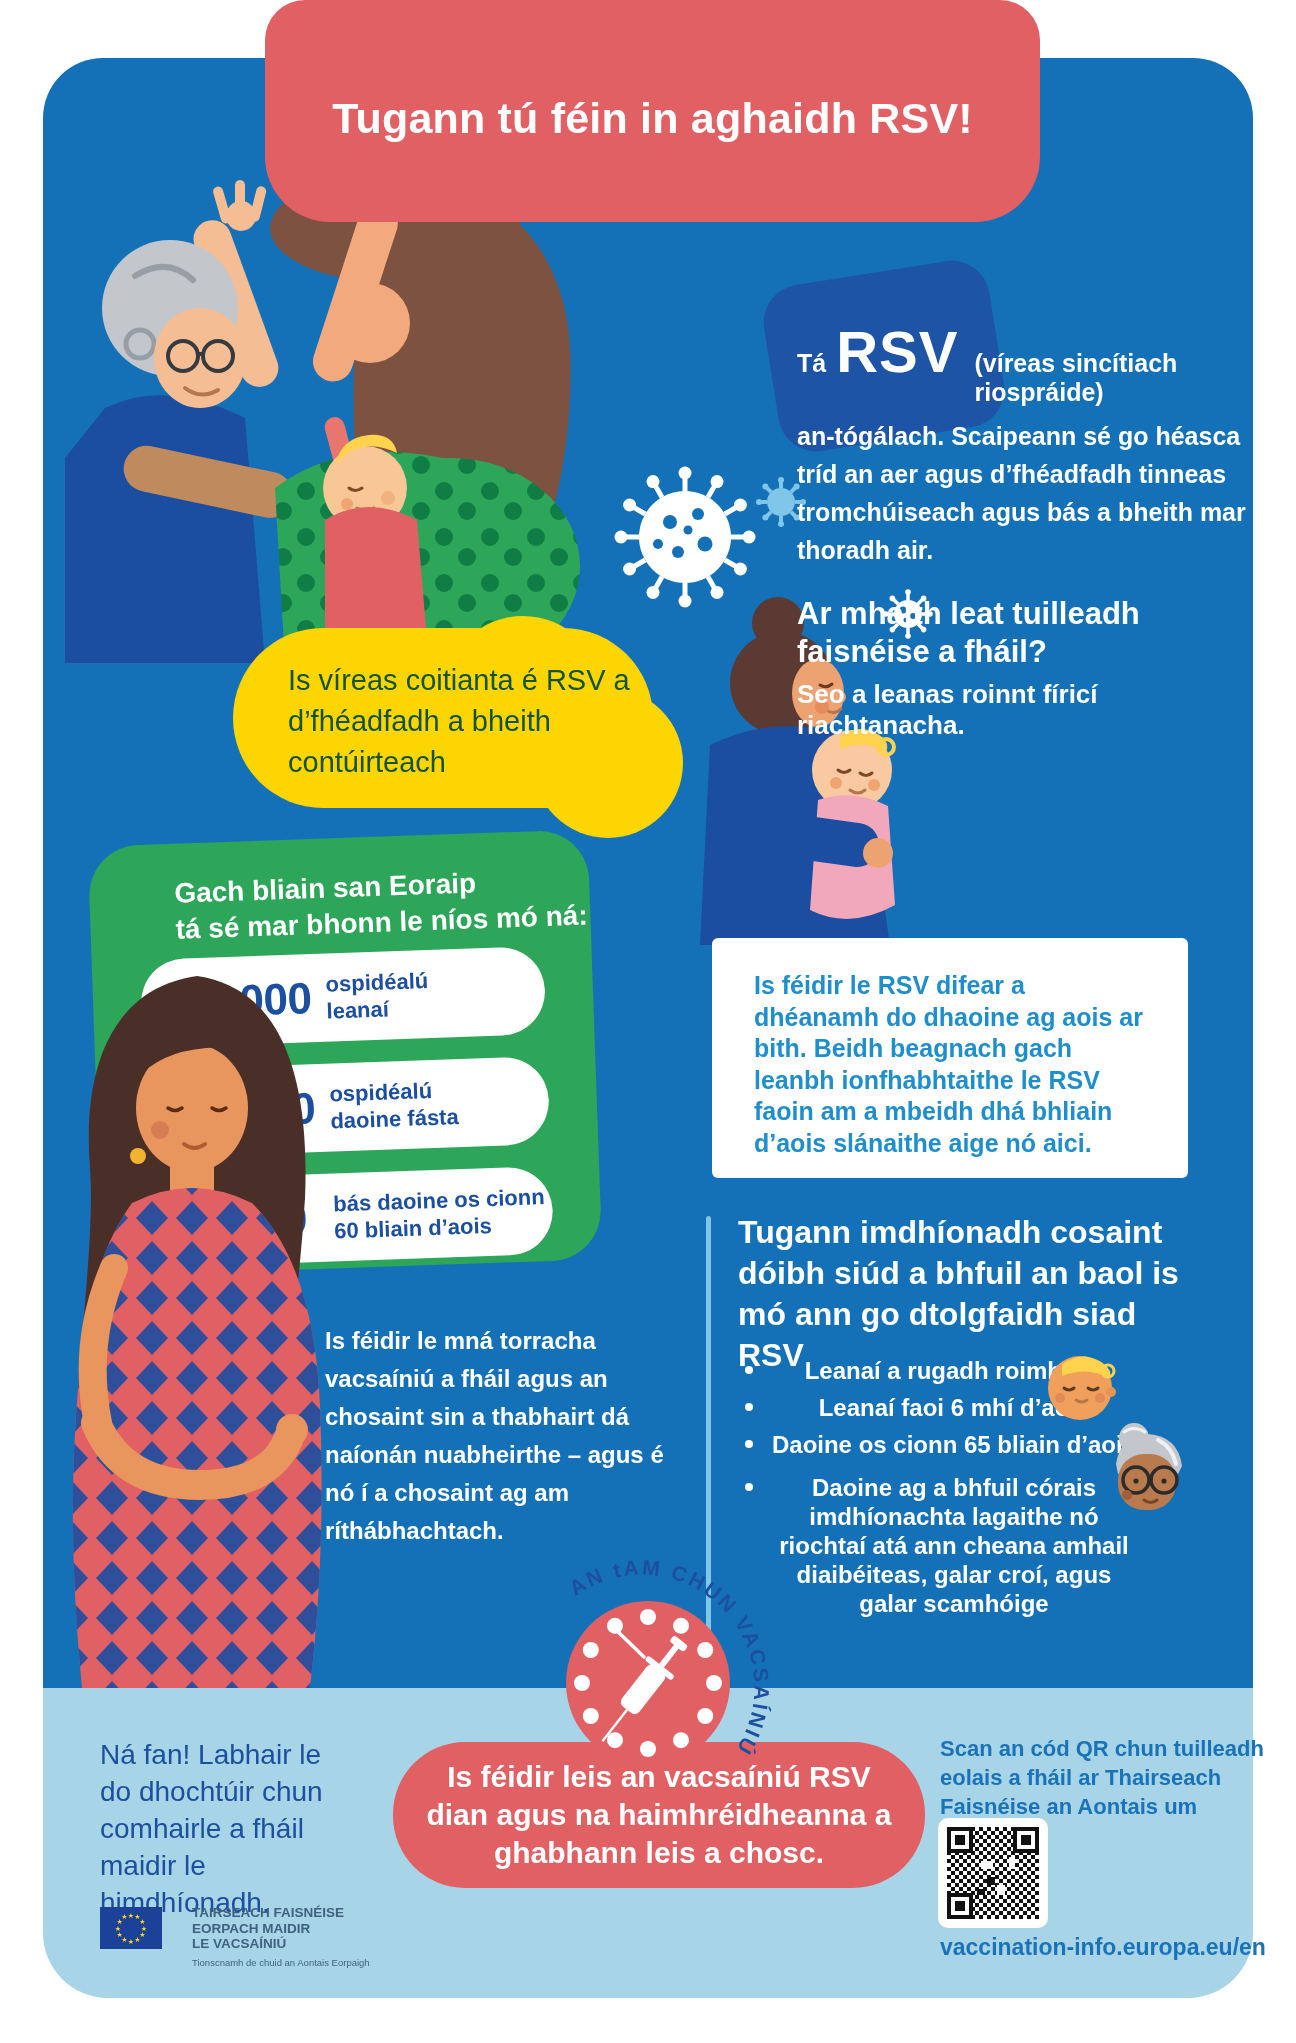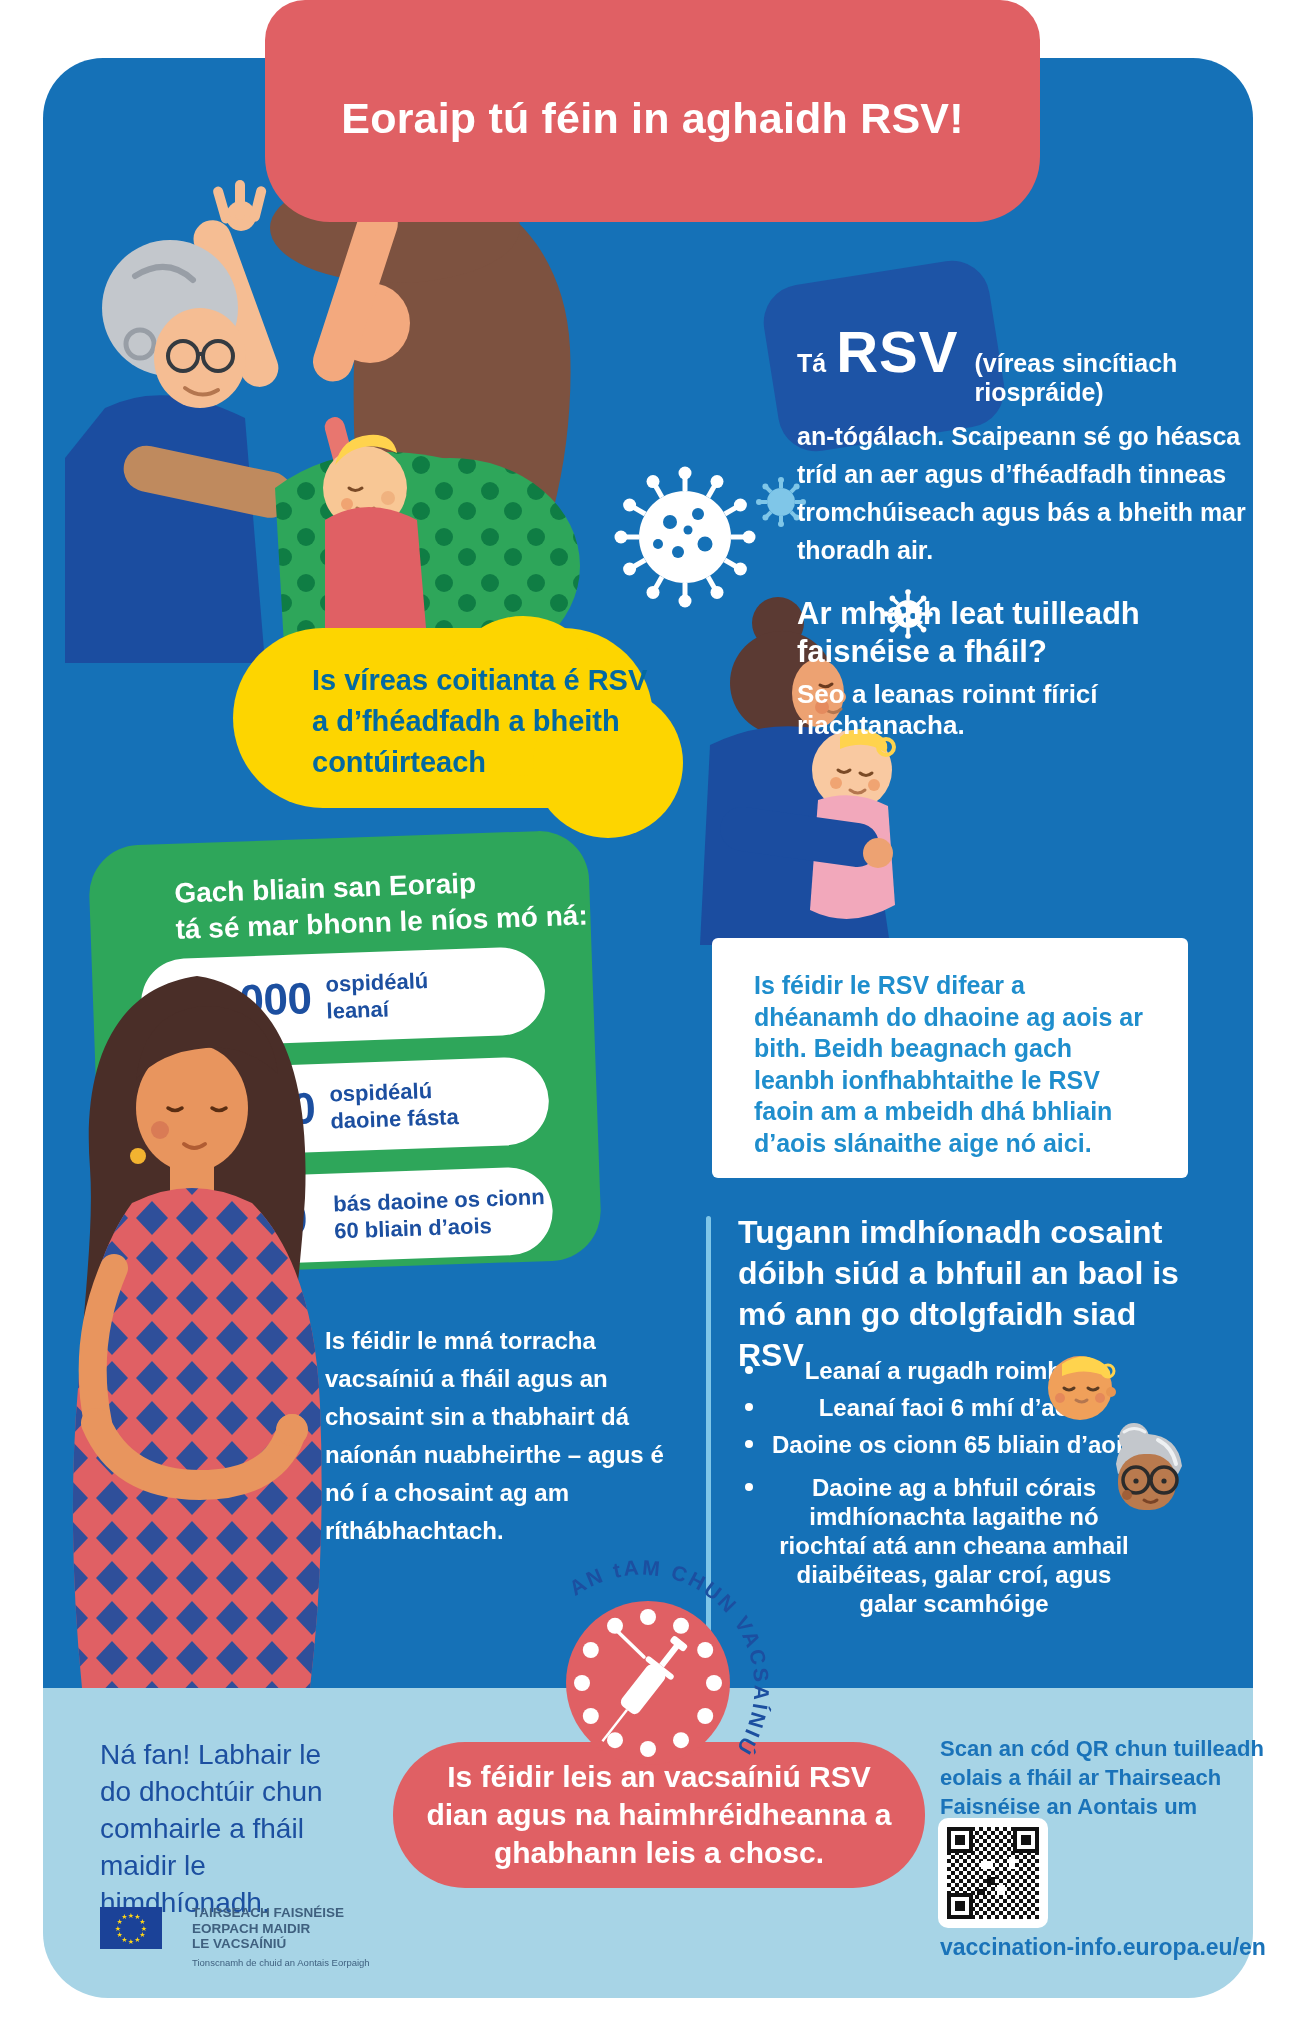--- a/index.html
+++ b/index.html
@@ -26,22 +26,22 @@
   .intro .body{margin:10px 0 0 0;font-size:25px;font-weight:600;line-height:38px;}
   .intro .question{margin:26px 0 0 0;font-size:31px;font-weight:bold;line-height:38px;width:420px;}
   .intro .sub{margin:8px 0 0 0;font-size:26px;font-weight:600;}
 
   
   .bubble-yellow{left:233px;top:628px;width:420px;height:180px;background:#fdd500;border-radius:95px;}
   .bubble-yellow::before{content:"";position:absolute;left:210px;top:-12px;width:160px;height:160px;
       border-radius:50%;background:#fdd500;}
   .bubble-yellow::after{content:"";position:absolute;left:300px;top:60px;width:150px;height:150px;
       border-radius:50%;background:#fdd500;}
-  .bubble-yellow .txt{position:absolute;left:79px;top:32px;width:352px;color:#0369a1;
-      font-size:29px;font-weight:bold;line-height:41px;z-index:2;}
+  .bubble-yellow .txt{position:absolute;left:55px;top:32px;width:352px;color:#14532d;
+      font-size:29px;font-weight:normal;line-height:41px;z-index:2;}
 
   
   .stats-box{left:95px;top:838px;width:500px;height:430px;background:#2ea65a;border-radius:50px;
              transform:rotate(-2deg);}
   .stats-box .head{position:absolute;left:85px;top:32px;color:#fff;font-size:28px;font-weight:bold;line-height:36px;}
   .pill{position:absolute;left:48px;width:404px;height:88px;background:#fff;border-radius:44px;
         display:flex;align-items:center;}
   .pill .num{width:185px;text-align:center;color:#1c4fa0;font-size:44px;font-weight:bold;letter-spacing:-.5px;}
   .pill .lbl{color:#1c4fa0;font-size:22px;font-weight:bold;line-height:27px;}
   .lbl.narrow{width:135px;}
@@ -243,21 +243,21 @@
     <circle cx="146" cy="198" r="6" fill="#f0a472"></circle>
       <circle cx="184" cy="200" r="6" fill="#f0a472"></circle>
     <path d="M128,215 q35,-12 70,6 L205,320 q-45,25 -85,5 Z" fill="#f2a8bb"></path>
     <g transform="rotate(8 110 250)">
         <rect x="30" y="230" width="160" height="44" rx="22" fill="#1b4da0"></rect>
       </g>
     <circle cx="188" cy="268" r="15" fill="#eda272"></circle>
   </svg>
 
   <div class="abs title-card">
-    <h1>Eoraip tú féin in aghaidh RSV!</h1>
+    <h1>Tugann tú féin in aghaidh RSV!</h1>
   </div>
 
   <div class="abs rsv-badge"></div>
   <div class="abs intro">
     <div class="row1">
       <span class="ta">Tá</span>
       <span class="rsv">RSV</span>
       <span class="paren">(víreas sincítiach riospráide)</span>
     </div>
     <p class="body">an-tógálach. Scaipeann sé go héasca tríd an aer agus d’fhéadfadh tinneas tromchúiseach agus bás a bheith mar thoradh air.</p>

